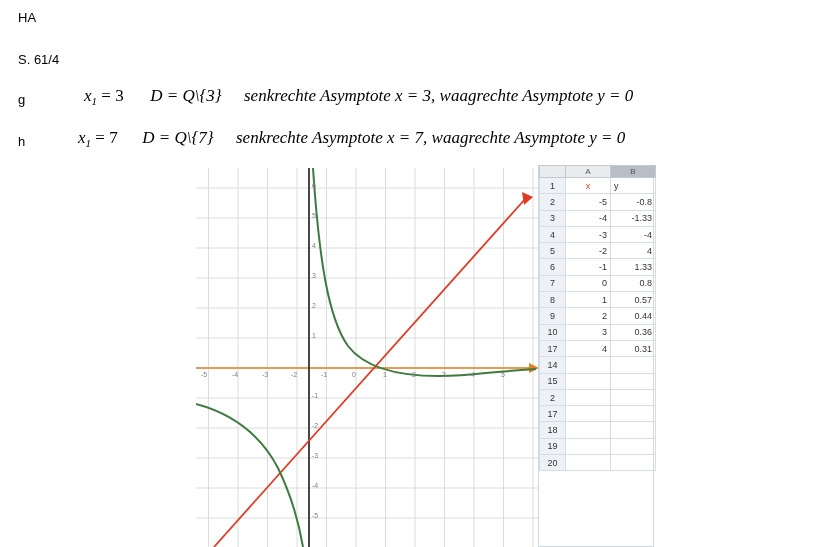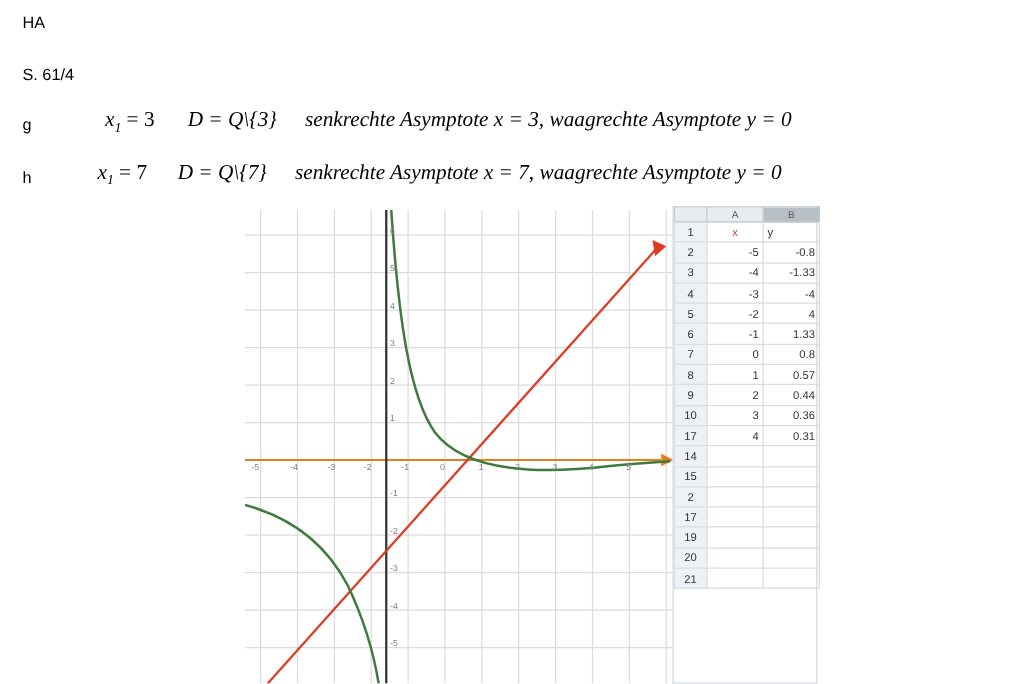--- a/index.html
+++ b/index.html
@@ -311,31 +311,31 @@
           <td class="rowhdr">2</td>
           <td class="cell"></td>
           <td class="cell"></td>
         </tr>
         <tr>
           <td class="rowhdr">17</td>
           <td class="cell"></td>
           <td class="cell"></td>
         </tr>
         <tr>
+          <td class="rowhdr">18</td>
+          <td class="cell"></td>
+          <td class="cell"></td>
+        </tr>
+        <tr>
           <td class="rowhdr">19</td>
           <td class="cell"></td>
           <td class="cell"></td>
         </tr>
         <tr>
           <td class="rowhdr">20</td>
-          <td class="cell"></td>
-          <td class="cell"></td>
-        </tr>
-        <tr>
-          <td class="rowhdr">21</td>
           <td class="cell"></td>
           <td class="cell"></td>
         </tr>
       </tbody>
     </table>
   </div>
 
 </div>
 
 </body></html>

